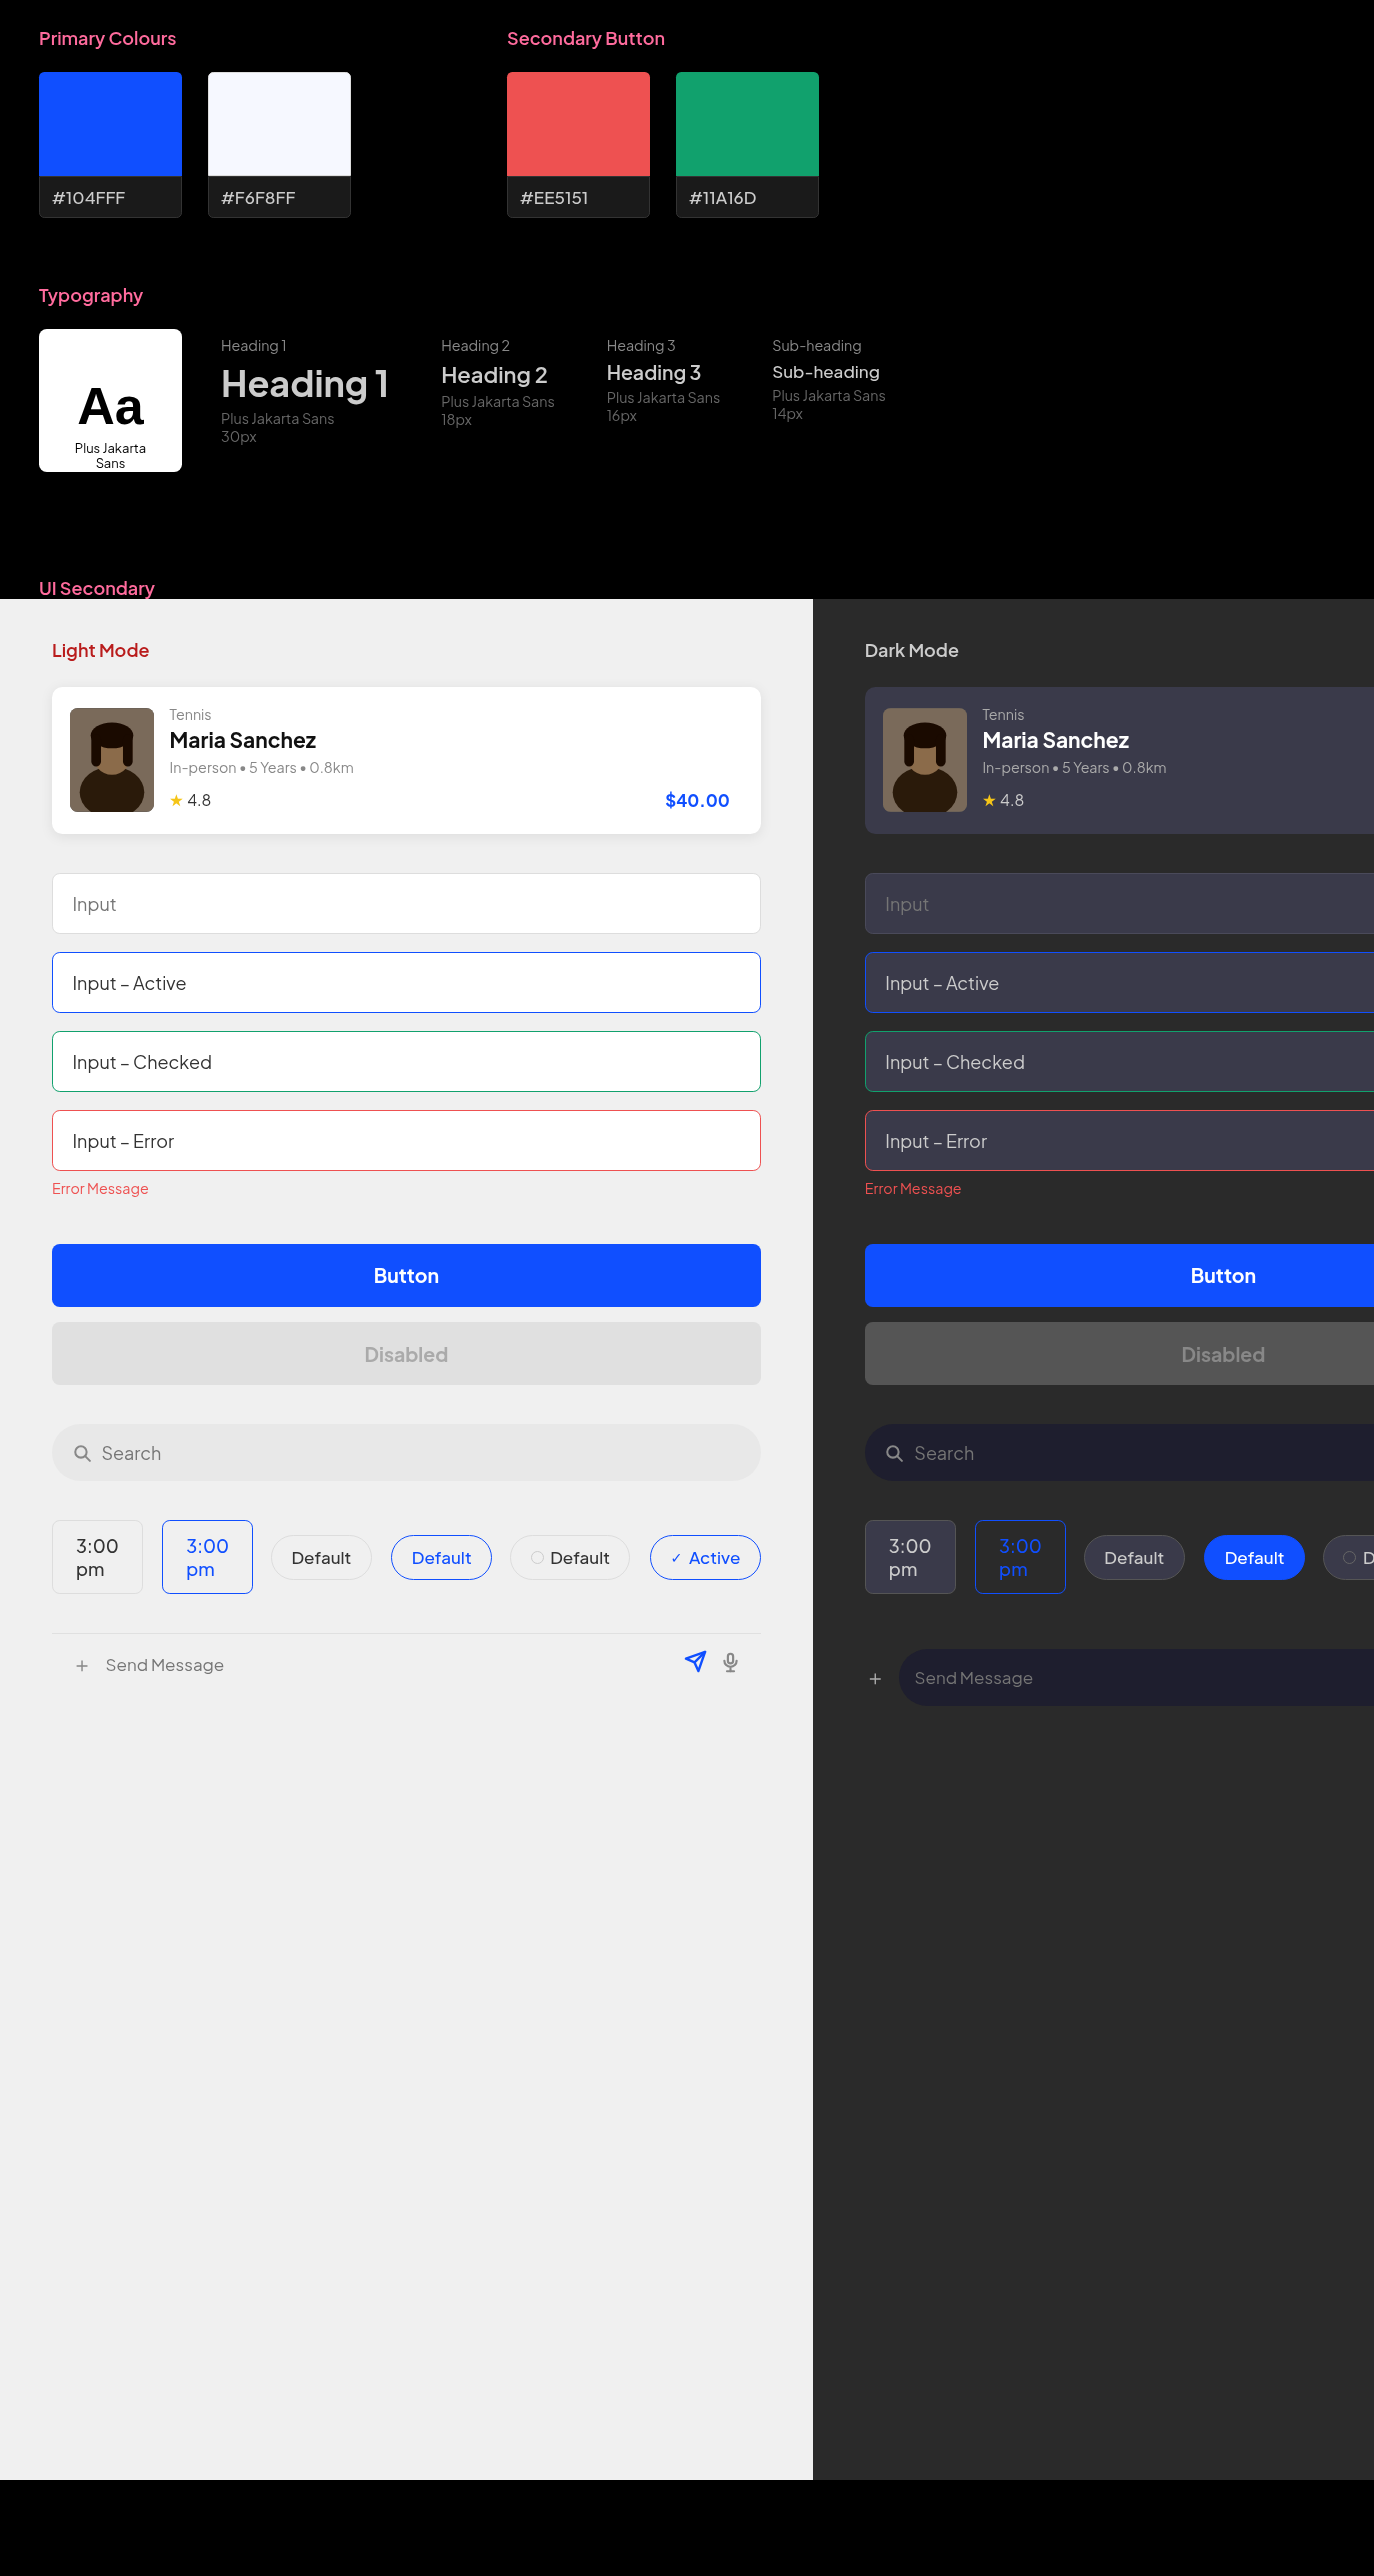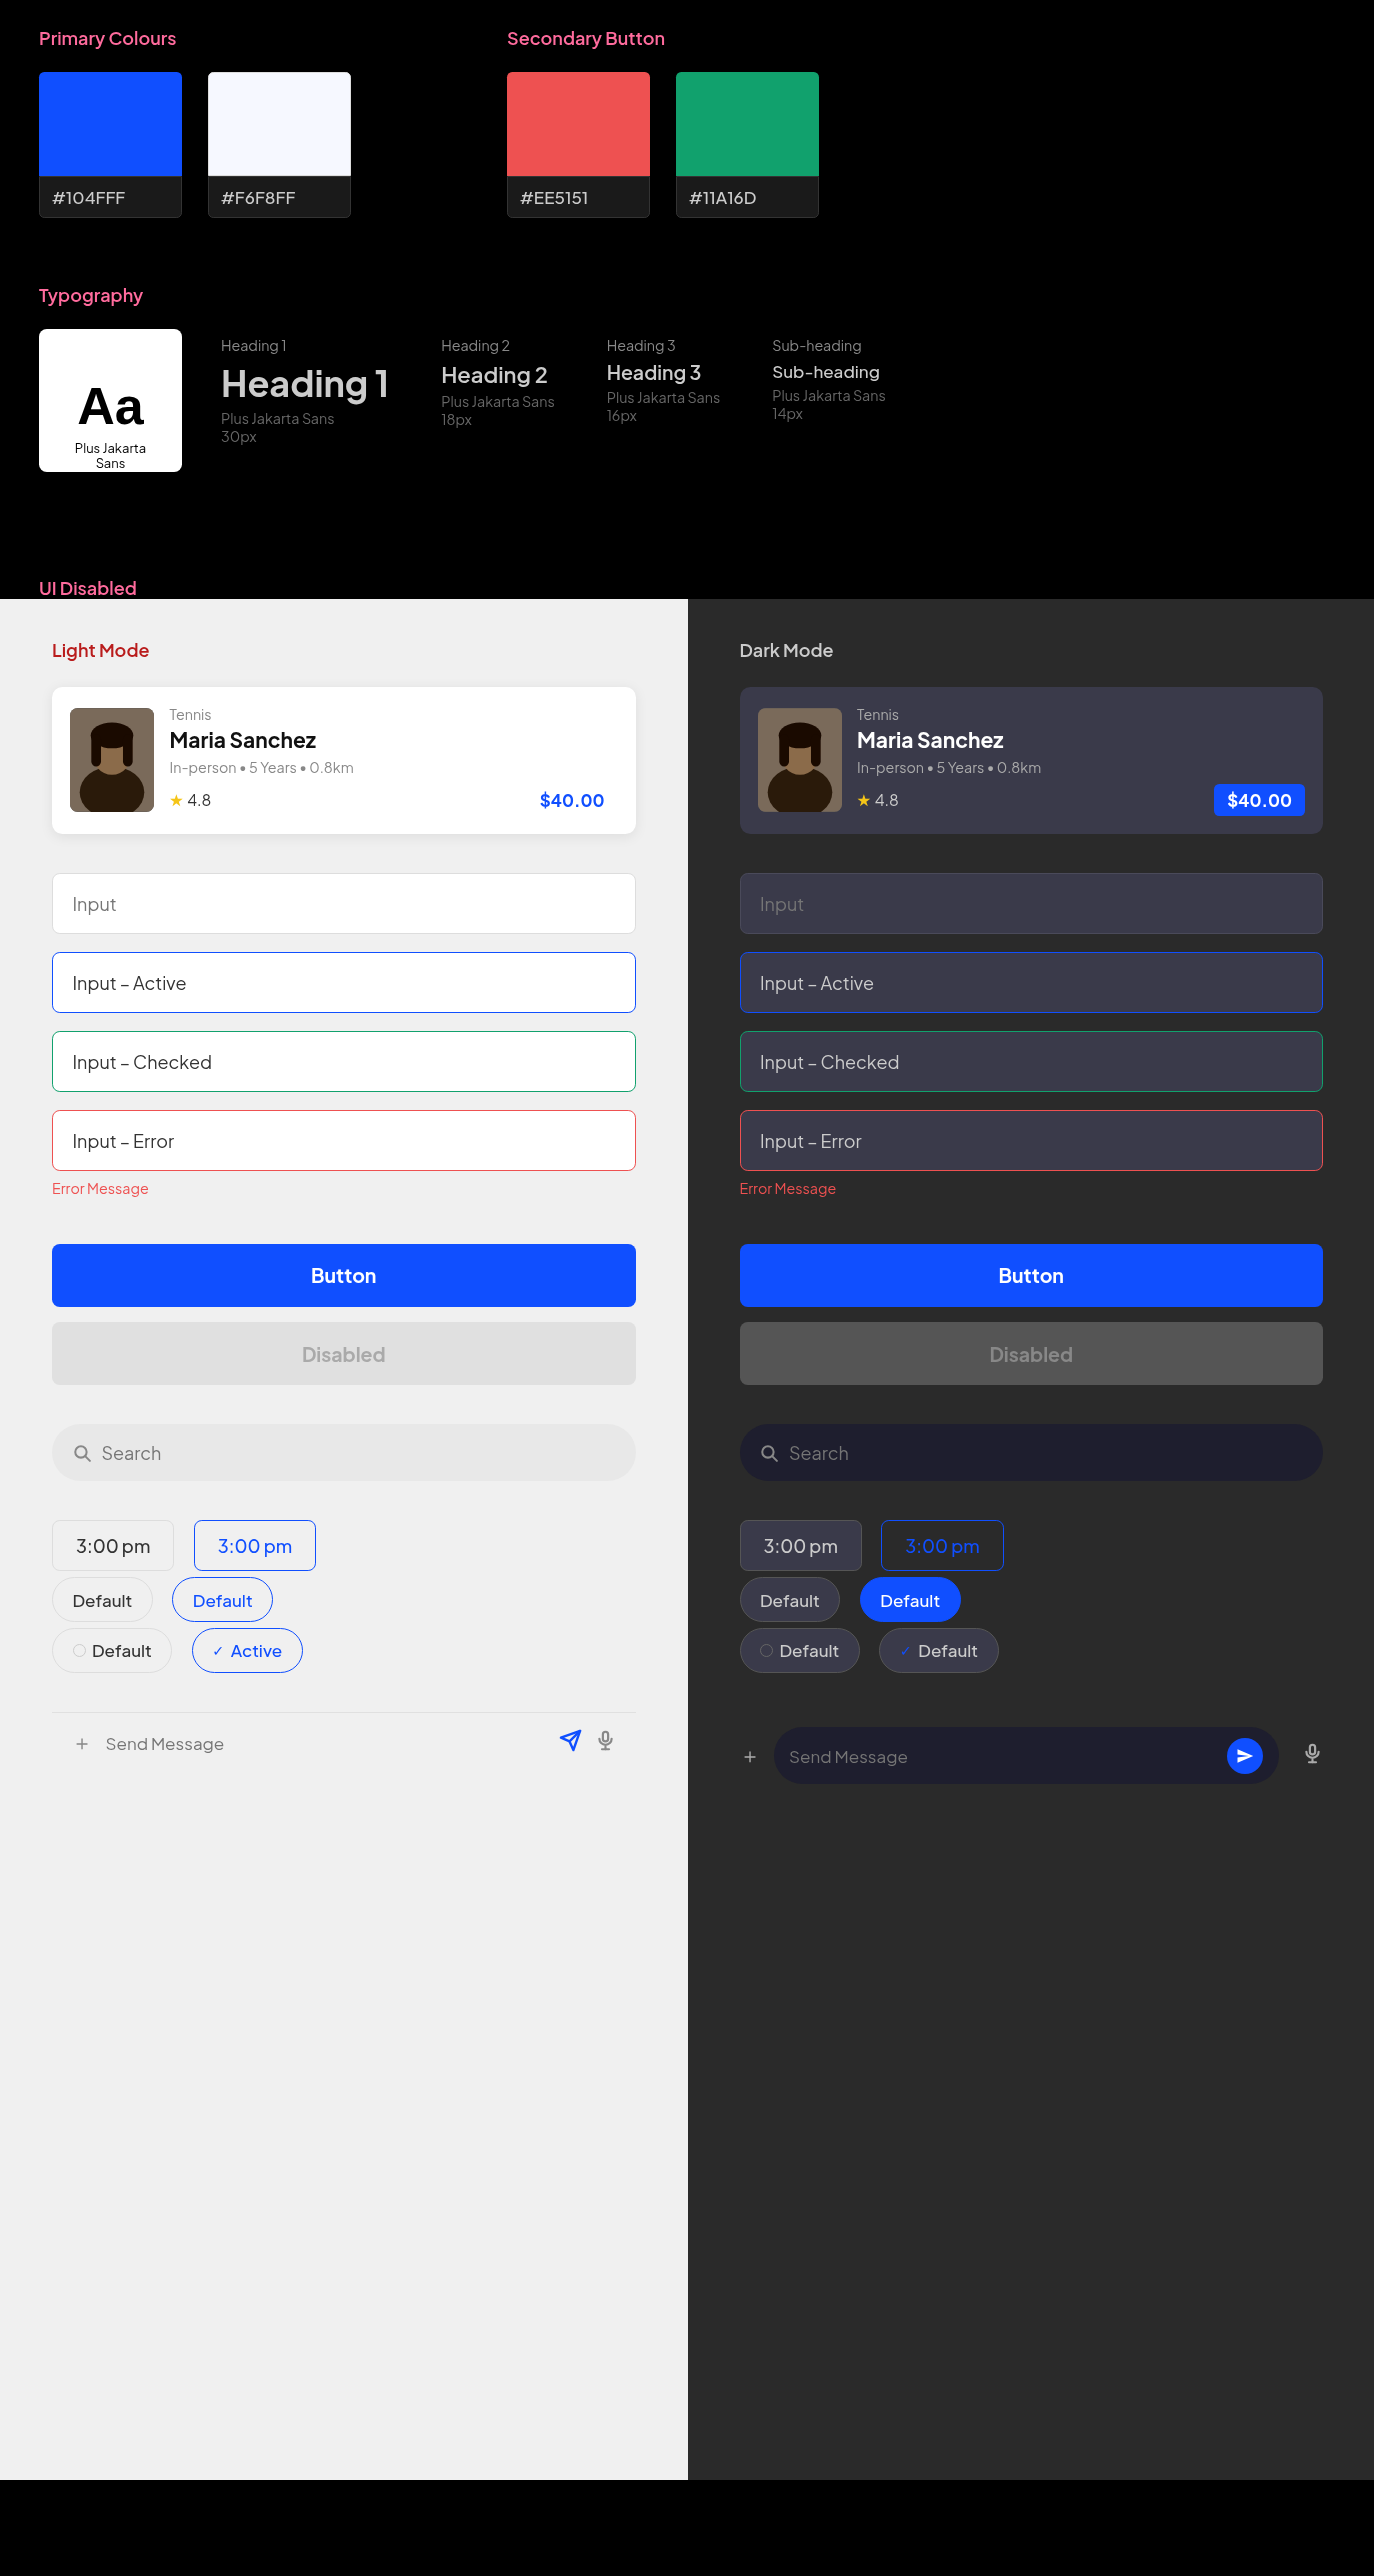--- a/index.html
+++ b/index.html
@@ -353,22 +353,22 @@
       font-family: inherit;
       flex: 1;
       background: transparent;
     }
     .search-input.light { color: #888; background: transparent; }
     .search-input.dark { color: #888; background: transparent; }
 
     
     .time-slots {
       display: flex;
-      flex-direction: column;
-      gap: 6px;
+      flex-direction: row;
+      gap: 18px;
       margin-bottom: 39px;
     }
     .slot-row {
       display: flex;
       align-items: center;
       gap: 19.5px;
     }
     .time-chip {
       padding: 13px 23px;
       border-radius: 7.8px;
@@ -567,21 +567,21 @@
         <div class="heading-item">
           <span class="head-label">Sub-heading</span>
           <span class="hsub-style">Sub-heading</span>
           <span class="head-sub">Plus Jakarta Sans<br>14px</span>
         </div>
       </div>
     </div>
   </div>
 </div>
 
-<div class="ui-section-label" style="padding-bottom:0;">UI Disabled</div>
+<div class="ui-section-label" style="padding-bottom:0;">UI Secondary</div>
 
 <div class="component-area">
 
   <div class="light-panel">
     <div class="mode-label">Light Mode</div>
 
     <div class="coach-card light">
       <div class="coach-avatar">
         <svg viewBox="0 0 130 160" xmlns="http://www.w3.org/2000/svg">
           <rect width="130" height="160" fill="#7a6a5a"></rect>

